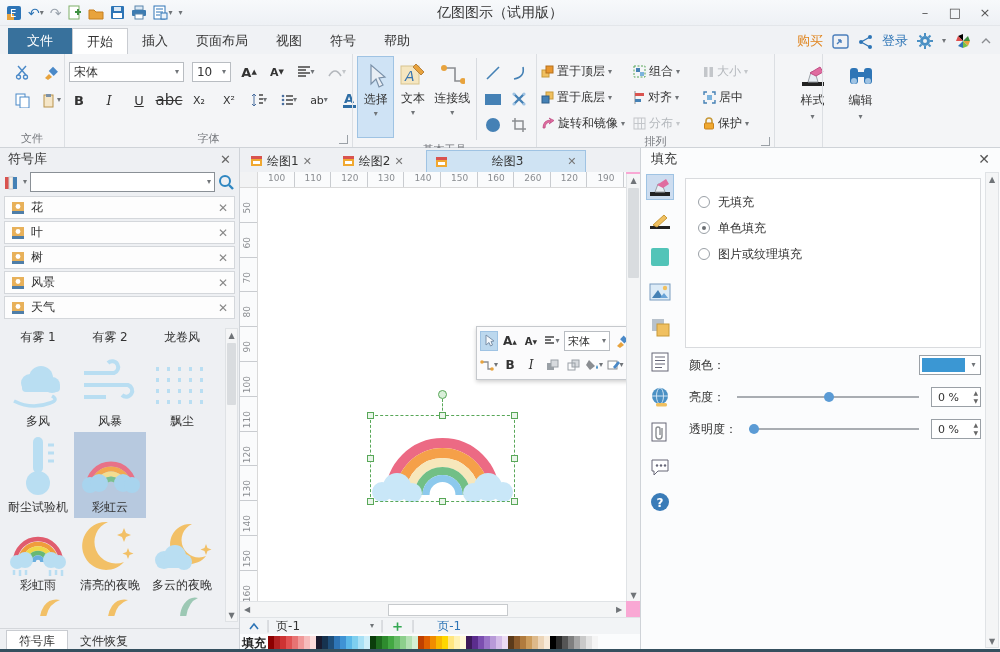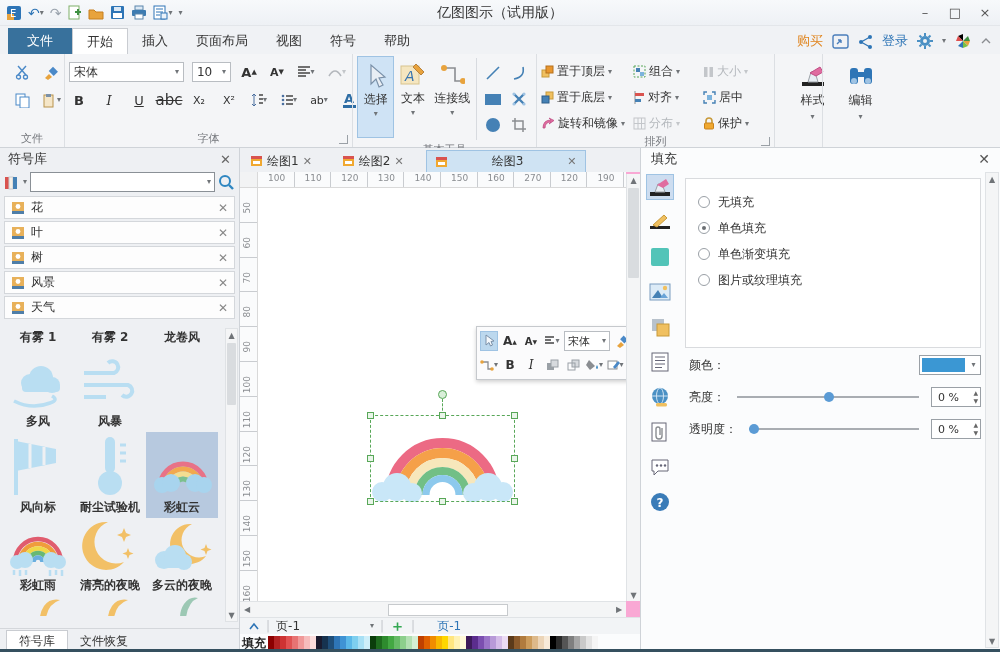--- a/index.html
+++ b/index.html
@@ -53,21 +53,21 @@
   
   #leftpanel{left:0;top:148px;width:240px;height:504px;background:#eef0f3;border-right:1px solid #cfd3d8;}
   .lp-head{display:flex;align-items:center;height:22px;padding:0 8px;font-size:13px;color:#333;}
   .lp-close{margin-left:auto;color:#666;font-size:13px;}
   .searchrow{display:flex;align-items:center;height:24px;padding:0 4px;gap:3px;}
   .search-input{flex:1;height:20px;border:1px solid #8a9096;background:#fff;display:flex;align-items:center;padding:0 3px;}
   .search-input .caret{margin-left:auto;}
   .catbar{display:flex;align-items:center;height:23px;margin:2px 4px 0 4px;background:#fdfdfd;border:1px solid #d4d7db;padding:0 6px;gap:6px;font-size:12px;}
   .catbar .x{margin-left:auto;color:#888;font-size:12px;}
   #symgrid{position:absolute;left:2px;right:16px;top:178px;bottom:26px;overflow:hidden;}
-  .symrow{display:flex;font-weight:bold;}
+  .symrow{display:flex;}
   .symcell{width:72px;display:flex;flex-direction:column;align-items:center;justify-content:flex-end;padding-bottom:2px;}
   .symcell .lbl{font-size:12px;color:#333;white-space:nowrap;}
   .symcell.sel{background:#b7c9df;}
   #lp-scroll{position:absolute;right:1px;top:180px;bottom:30px;width:13px;background:#f4f5f6;border:1px solid #dfe2e5;}
   .sb-arrow{height:12px;display:flex;align-items:center;justify-content:center;font-size:8px;color:#707478;}
   .sb-thumb{position:absolute;left:1px;right:1px;background:#d9dcdf;border-radius:1px;}
   .lp-tabs{position:absolute;left:0;bottom:0;width:100%;height:24px;display:flex;align-items:flex-end;background:#eef0f3;border-top:1px solid #d4d7db;}
   .lp-tab{height:22px;padding:0 12px;display:flex;align-items:center;font-size:12px;}
   .lp-tab.active{background:#fff;border:1px solid #c9ccd1;border-bottom:none;}
 
@@ -643,31 +643,31 @@
         <span class="lbl">多风</span>
         </div>
       <div class="symcell">
         <svg width="64" height="58" fill="none" stroke="#b9def2" stroke-width="4">
             <path d="M6 18 h30 a6 6 0 1 0 -6 -10"></path>
             <path d="M6 30 h44 a6 6 0 1 1 -6 10"></path>
             <path d="M6 42 h22"></path>
           </svg>
         <span class="lbl">风暴</span>
         </div>
+      <div class="symcell">
+        <svg width="64" height="58" stroke="#b9def2" stroke-width="4">
+            <line x1="6" y1="14" x2="58" y2="14" stroke-dasharray="3 8"></line>
+            <line x1="6" y1="25" x2="58" y2="25" stroke-dasharray="3 8"></line>
+            <line x1="6" y1="36" x2="58" y2="36" stroke-dasharray="3 8"></line>
+            <line x1="6" y1="47" x2="58" y2="47" stroke-dasharray="3 8"></line>
+          </svg>
+        <span class="lbl">飘尘</span>
+        </div>
     </div>
     <div class="symrow" style="height:86px">
-      <div class="symcell">
-        <svg width="64" height="66">
-            <line x1="10" y1="6" x2="10" y2="62" stroke="#b9def2" stroke-width="4"></line>
-            <polygon points="10,8 50,16 50,30 10,38" fill="#b9def2"></polygon>
-            <line x1="24" y1="11" x2="24" y2="35" stroke="#eef0f3" stroke-width="3"></line>
-            <line x1="38" y1="14" x2="38" y2="32" stroke="#eef0f3" stroke-width="3"></line>
-          </svg>
-        <span class="lbl">风向标</span>
-        </div>
       <div class="symcell">
         <svg width="64" height="66">
             <rect x="27" y="4" width="10" height="36" rx="5" fill="#b9def2"></rect>
             <circle cx="32" cy="50" r="12" fill="#b9def2"></circle>
             <g stroke="#b9def2" stroke-width="3">
               <line x1="42" y1="12" x2="48" y2="12"></line>
               <line x1="42" y1="20" x2="48" y2="20"></line>
               <line x1="42" y1="28" x2="48" y2="28"></line>
             </g>
           </svg>
@@ -804,21 +804,21 @@
 
   <div class="ruler-corner abs"></div>
   <div id="hruler">
       <span style="left: 10px;">100</span>
       <span style="left: 46.6px;">110</span>
       <span style="left: 83.2px;">120</span>
       <span style="left: 119.8px;">130</span>
       <span style="left: 156.4px;">140</span>
       <span style="left: 193px;">150</span>
       <span style="left: 229.6px;">160</span>
-      <span style="left: 266.2px;">270</span>
+      <span style="left: 266.2px;">260</span>
       <span style="left: 302.8px;">120</span>
       <span style="left: 339.4px;">190</span>
     </div>
   <div id="vruler">
       <span style="top: 14px;">50</span>
       <span style="top: 48.8px;">60</span>
       <span style="top: 83.6px;">70</span>
       <span style="top: 118.4px;">80</span>
       <span style="top: 153.2px;">90</span>
       <span style="top: 188px;">100</span>
@@ -1096,24 +1096,20 @@
     <div class="radio-row">
         <span class="radio"></span>
         <span>无填充</span>
       </div>
     <div class="radio-row">
         <span class="radio on"></span>
         <span>单色填充</span>
       </div>
     <div class="radio-row">
         <span class="radio"></span>
-        <span>单色渐变填充</span>
-      </div>
-    <div class="radio-row">
-        <span class="radio"></span>
         <span>图片或纹理填充</span>
       </div>
   </div>
 
   <div class="fp-row" style="top:206px">
     <span>颜色：</span>
     <div class="swatchbox">
       <div class="swatch" id="fill-swatch" style="background: rgb(59, 151, 211);"></div>
       <div class="swatch-caret">
           <span class="caret">▾</span>

